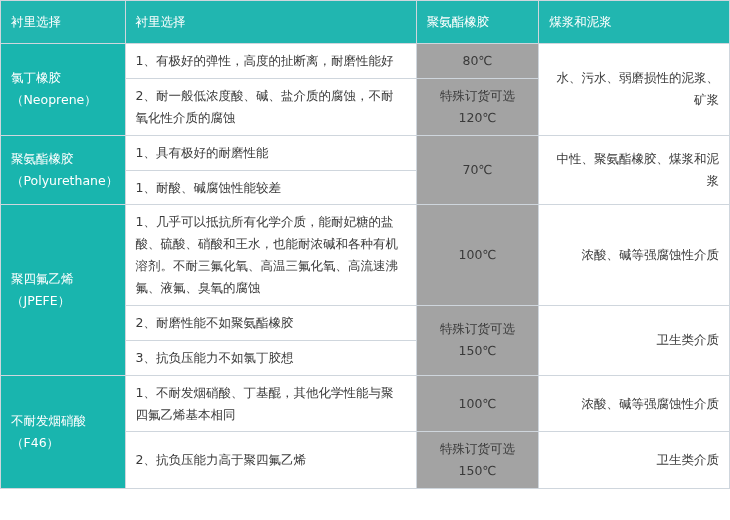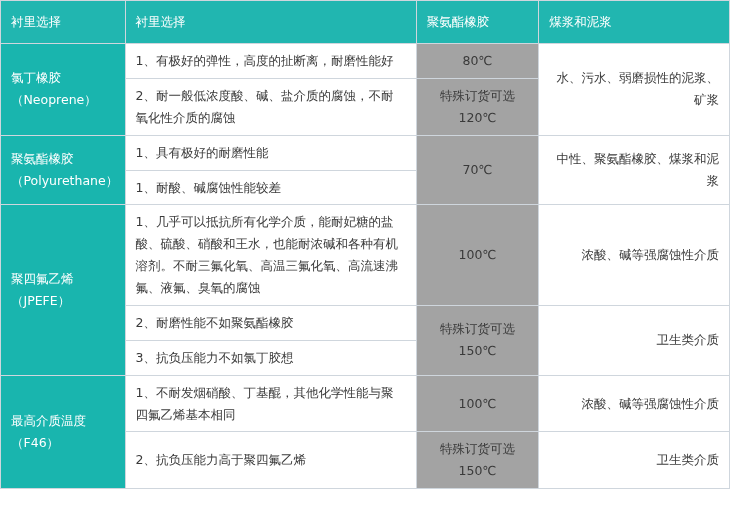--- a/index.html
+++ b/index.html
@@ -154,21 +154,21 @@
           <span class="sub">150℃</span>
         </td>
         <td class="scope" rowspan="2">卫生类介质</td>
       </tr>
       <tr>
         <td class="perf">3、抗负压能力不如氯丁胶想</td>
       </tr>
 
       <tr>
         <td class="cat" rowspan="2">
-          <span>最高介质温度</span>
+          <span>不耐发烟硝酸</span>
           <span class="line2">（F46）</span>
         </td>
         <td class="perf">1、不耐发烟硝酸、丁基醌，其他化学性能与聚四氟乙烯基本相同</td>
         <td class="temp">
           <span>100℃</span>
         </td>
         <td class="scope">浓酸、碱等强腐蚀性介质</td>
       </tr>
       <tr>
         <td class="perf">2、抗负压能力高于聚四氟乙烯</td>

